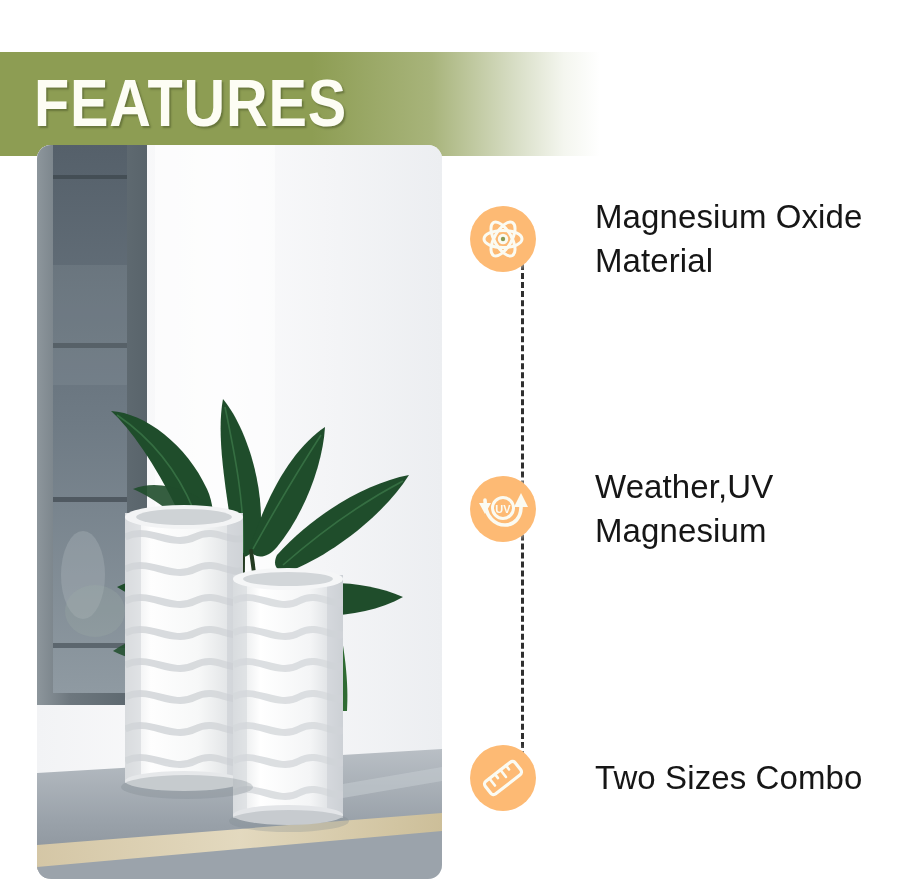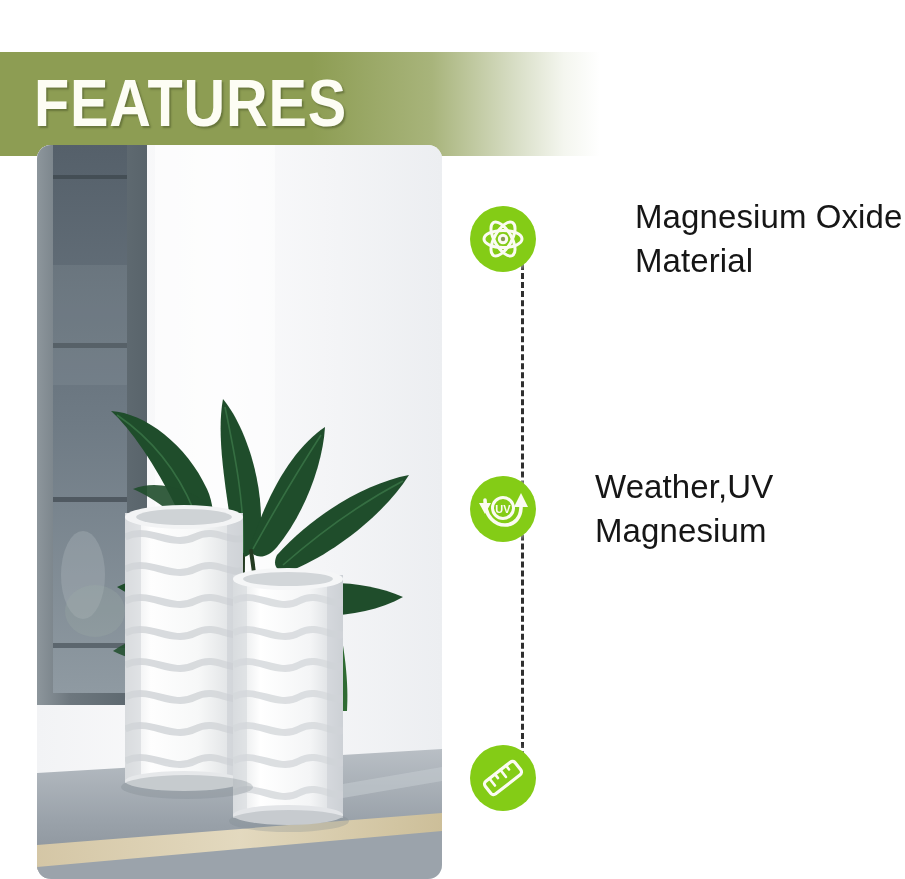--- a/index.html
+++ b/index.html
@@ -79,31 +79,31 @@
     height: 574px;
     border-left: 3px dashed #2f2f2f;
   }
   .feature-row {
     position: absolute;
     left: 0;
     display: flex;
     align-items: center;
     width: 435px;
   }
-  .feature-row.r1 { top: 45px; gap: 40px; }
+  .feature-row.r1 { top: 45px; }
   .feature-row.r2 { top: 315px; }
   .feature-row.r3 { top: 595px; }
 
   .icon-badge {
     position: relative;
     flex: 0 0 auto;
     width: 66px;
     height: 66px;
     border-radius: 50%;
-    background: #84cc16;
+    background: #fdba74;
     display: flex;
     align-items: center;
     justify-content: center;
     box-shadow: 0 0 6px rgba(255,255,255,0.9);
     z-index: 2;
   }
   .icon-badge svg { display: block; }
 
   .feature-label {
     margin-left: 59px;
@@ -310,16 +310,17 @@
             <rect x="4" y="15" width="38" height="16" rx="3.5" fill="none" stroke="#fbfbf2" stroke-width="3.2"></rect>
             <g stroke="#fbfbf2" stroke-width="2.6" stroke-linecap="round">
               <line x1="12" y1="15" x2="12" y2="24"></line>
               <line x1="19" y1="15" x2="19" y2="20"></line>
               <line x1="26" y1="15" x2="26" y2="24"></line>
               <line x1="33" y1="15" x2="33" y2="20"></line>
             </g>
           </g>
         </svg>
       </div>
+      <div class="feature-label">Two Sizes Combo</div>
     </div>
 
   </div>
 </div>
 
 </body></html>

